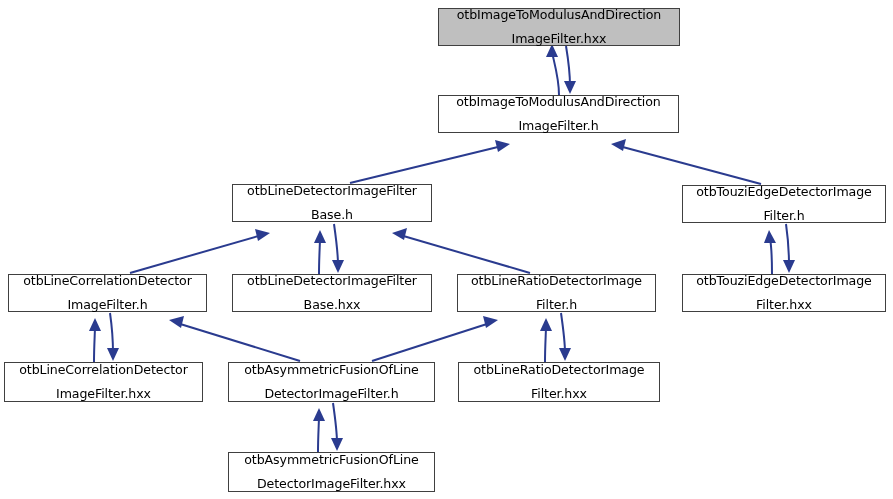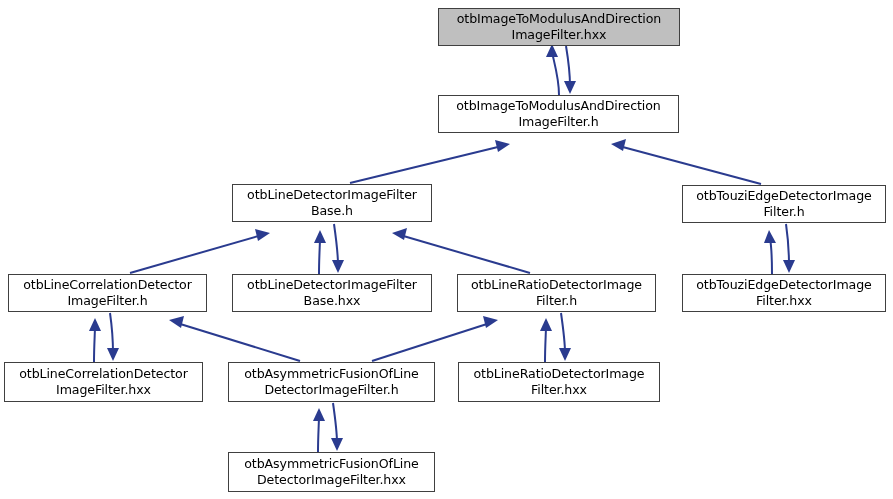--- a/index.html
+++ b/index.html
@@ -19,21 +19,21 @@
     position: absolute;
     box-sizing: border-box;
     border: 1px solid #404040;
     background: #ffffff;
     display: flex;
     align-items: center;
     justify-content: center;
     text-align: center;
     color: #000000;
     font-size: 12.6px;
-    line-height: 16px;
+    line-height: 24px;
     letter-spacing: -0.1px;
     white-space: pre-line;
     padding: 0 3px;
   }
   .node.highlight {
     background: #bfbfbf;
     border: 1px solid #404040;
   }
   svg.edges {
     position: absolute;

